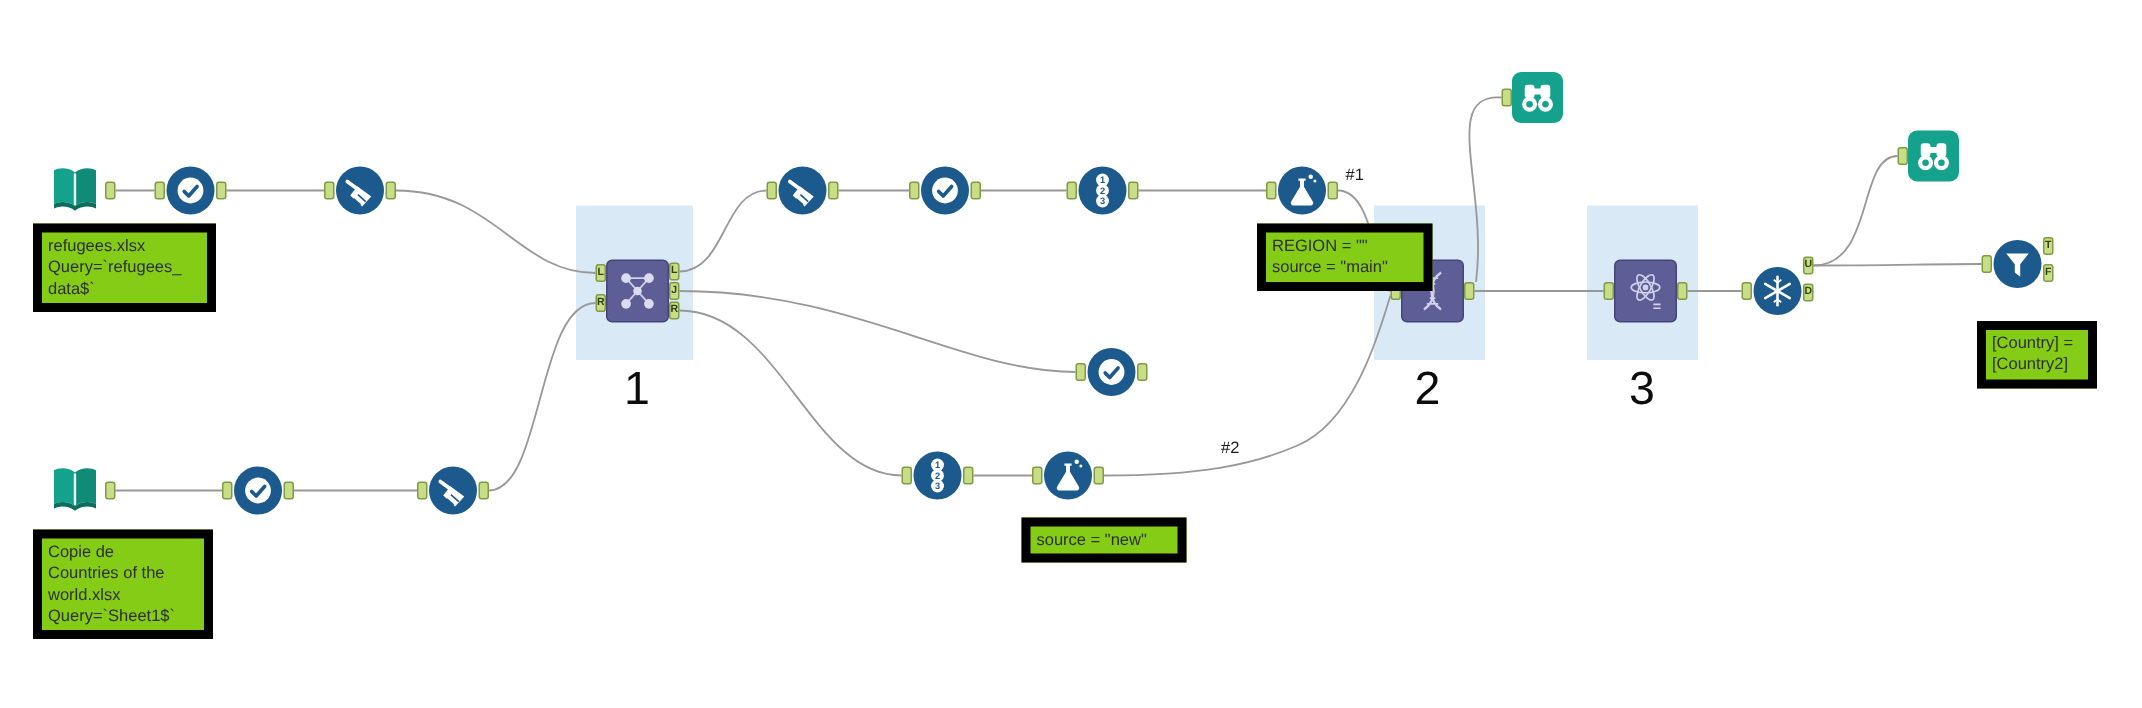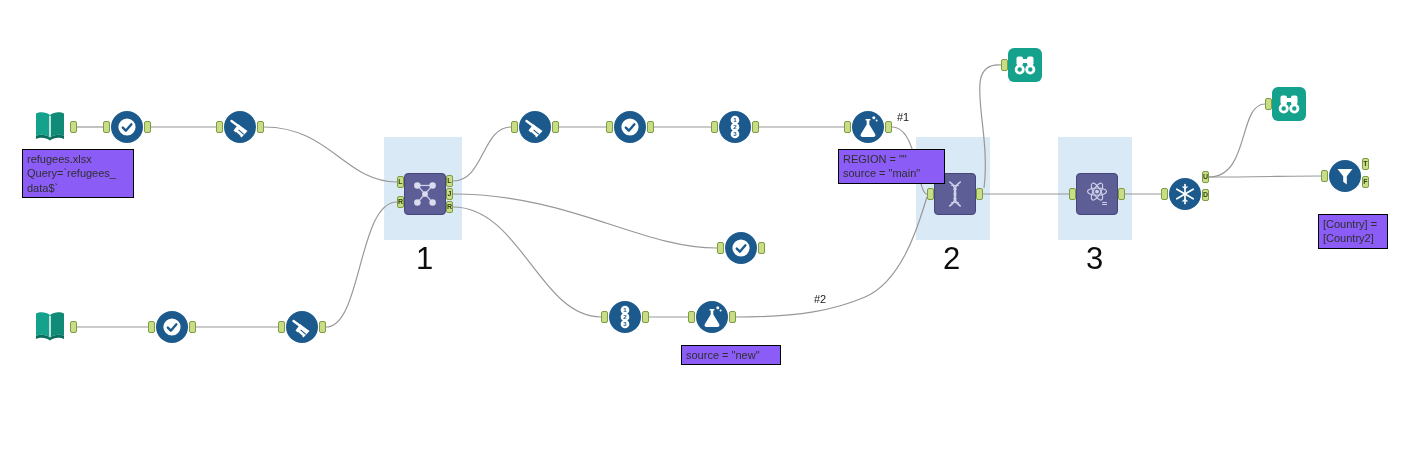--- a/index.html
+++ b/index.html
@@ -8,21 +8,21 @@
   .hl{position:absolute;background:#d9e9f6;}
   svg.wires{position:absolute;left:0;top:0;z-index:2;}
   .tool{position:absolute;z-index:3;}
   .ptool{position:absolute;z-index:3;width:42px;height:42px;background:#5e5e96;
          border:1px solid #45457c;border-radius:4px;box-sizing:border-box;}
   .teal{background:#14a28c;border-radius:6px;}
   .anchor{position:absolute;z-index:4;width:7px;height:12px;background:#c8dd85;
           border:1px solid #7e9c44;border-radius:2px;box-sizing:border-box;
           font-size:7px;font-weight:bold;color:#31430f;text-align:center;
           line-height:9px;overflow:hidden;}
-  .ann{position:absolute;z-index:5;background:#8b5cf6;border:1px solid #000000;
+  .ann{position:absolute;z-index:5;background:#84cc16;border:6px solid #000000;
        padding:2px 4px;font-size:11px;line-height:1.3;color:#2f2f2f;white-space:pre-line;}
   .steplabel{position:absolute;z-index:5;font-size:31px;color:#0c0c0c;}
   .wirelabel{position:absolute;z-index:5;font-size:11px;color:#1a1a1a;}
 </style>
 </head>
 <body>
 
 <div class="canvas">
 
   <div class="hl" style="left:384px;top:137px;width:78px;height:103px"></div>
@@ -325,20 +325,24 @@
 
   <div class="anchor" style="left:1265px;top:98px"></div>
 
   <div class="anchor" style="left:1321px;top:170px"></div>
   <div class="anchor" style="left:1362px;top:158px">T</div>
   <div class="anchor" style="left:1362px;top:176px">F</div>
 
   <div class="ann" style="left:22px;top:149px;width:102px">refugees.xlsx
 Query=`refugees_
 data$`</div>
+  <div class="ann" style="left:22px;top:353px;width:100px">Copie de
+Countries of the
+world.xlsx
+Query=`Sheet1$`</div>
   <div class="ann" style="left:838px;top:149px;width:97px">REGION = ""
 source = "main"</div>
   <div class="ann" style="left:681px;top:345px;width:90px">source = "new"</div>
   <div class="ann" style="left:1318px;top:214px;width:60px">[Country] =
 [Country2]</div>
 
   <div class="steplabel" style="left:416px;top:241px">1</div>
   <div class="steplabel" style="left:943px;top:241px">2</div>
   <div class="steplabel" style="left:1086px;top:241px">3</div>
 

